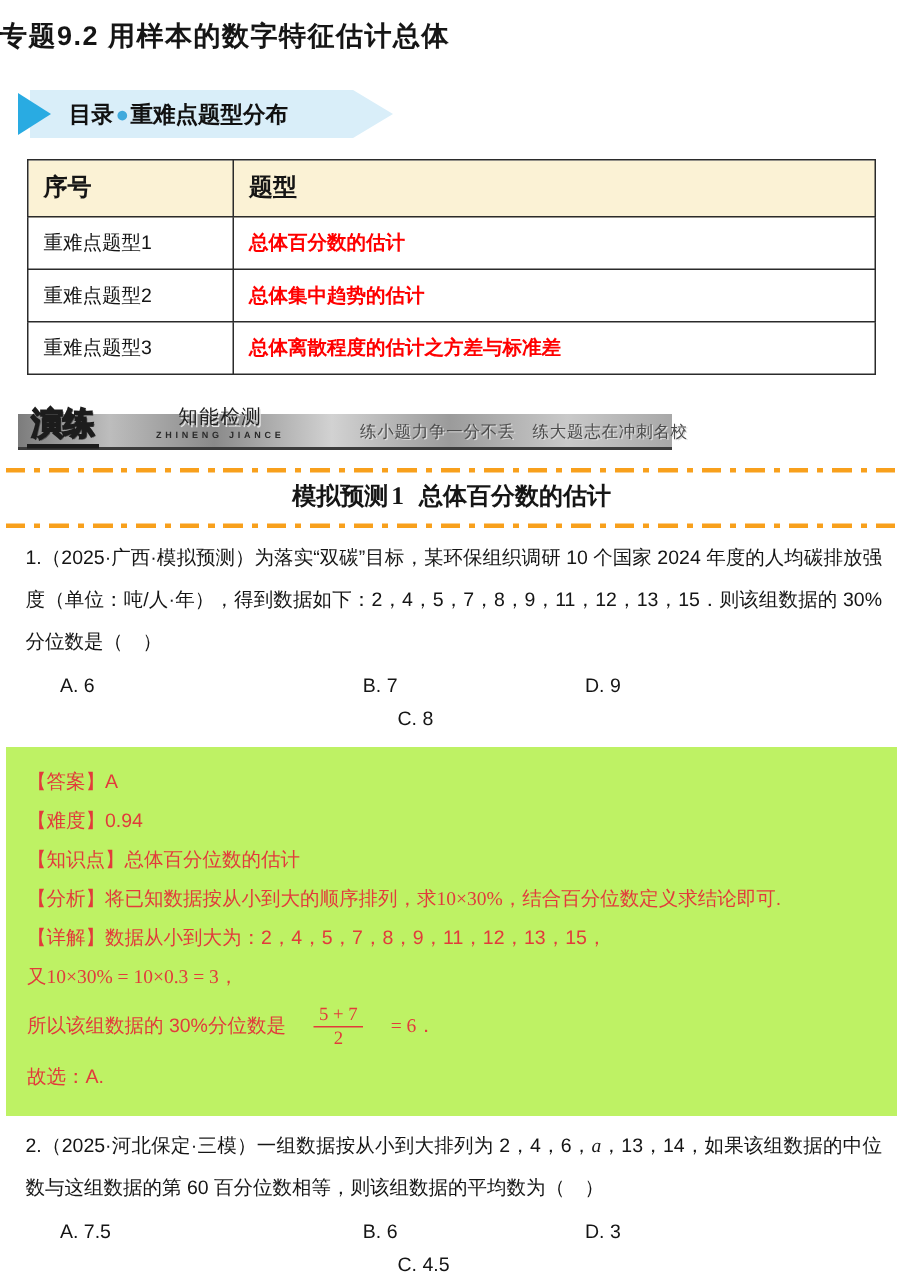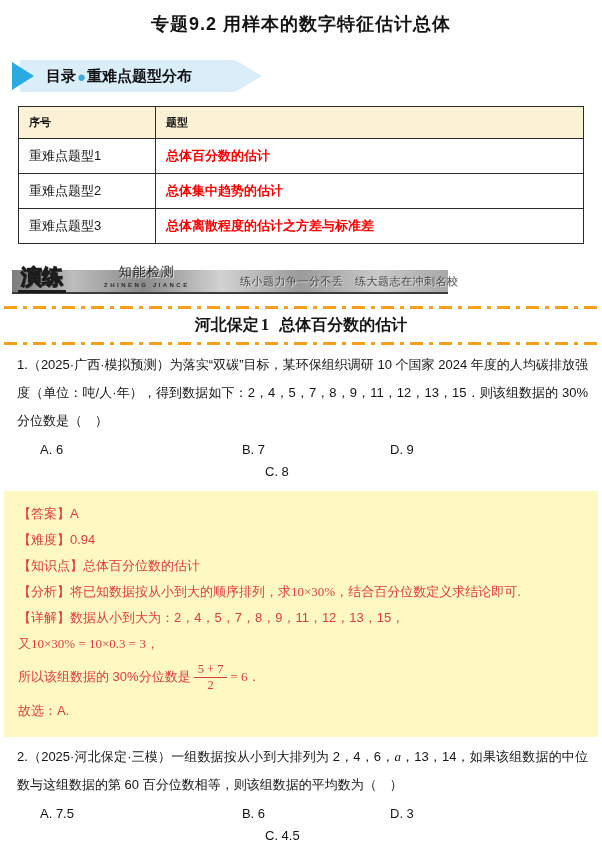--- a/index.html
+++ b/index.html
@@ -5,42 +5,42 @@
   * { margin:0; padding:0; box-sizing:border-box; }
   html,body { width:602px; background:#fff; }
   body {
     height:855px; overflow:hidden; position:relative;
     font-family:"Liberation Sans","DejaVu Sans",sans-serif;
     color:#151515;
   }
   .page { width:602px; height:855px; }
 
   
-  .page-title { margin-top:12px; text-align:center; font-size:18px; font-weight:bold; letter-spacing:1px; }
+  .page-title { margin-top:12px; text-align:left; font-size:18px; font-weight:bold; letter-spacing:1px; }
 
   
   .toc-banner { position:relative; margin:24px 0 0 12px; height:32px; }
   .toc-shape {
     position:absolute; left:8px; top:0; width:242px; height:32px;
     background:#d9eef9;
     clip-path:polygon(0 0, 89% 0, 100% 50%, 89% 100%, 0 100%);
     display:flex; align-items:center; padding-left:26px;
   }
   .toc-arrow {
     position:absolute; left:0; top:2px; width:22px; height:28px; z-index:2;
     background:#29abe2;
     clip-path:polygon(0 0, 100% 50%, 0 100%);
   }
   .toc-label,.toc-title { font-size:15px; font-weight:bold; color:#111; }
   .toc-bullet { color:#3fa9dc; font-size:15px; margin:0 1px; }
 
   
   .toc-table { width:566px; margin:14px auto 0; border-collapse:collapse; }
   .toc-table th,.toc-table td { border:1.5px solid #2b2b2b; text-align:left; vertical-align:middle; }
-  .toc-table th { background:#fbf2d5; font-size:11px; font-weight:bold; padding:8px 10px; }
+  .toc-table th { background:#fbf2d5; font-size:16px; font-weight:bold; padding:8px 10px; }
   .toc-table td { font-size:13px; padding:8px 10px; }
   .col-no { width:137px; }
   .cell-type { color:#ff0000; font-weight:bold; }
 
   
   .practice-banner {
     position:relative; margin:26px 0 0 12px; width:436px; height:24px;
     background:linear-gradient(90deg,#7c7c7c 0%,#bdbdbd 14%,#8a8a8a 30%,#d2d2d2 48%,#9b9b9b 66%,#c9c9c9 84%,#a8a8a8 100%);
     border-bottom:2px solid #3c3c3c;
   }
@@ -78,27 +78,27 @@
   .stem-var { font-family:"Liberation Serif","DejaVu Serif",serif; font-style:italic; }
 
   
   .options-row { display:flex; padding-left:40px; font-size:13px; line-height:26px; margin-top:2px; }
   .options-row .opt1 { width:100px; }
   .options-row .opt2 { width:125px;text-align:right; }
   .options-row .opt3 { width:125px;margin-top:22px; }
 
   
   .answer-block {
-    background:#fef9c3; margin:6px 4px 0 4px; padding:5px 14px 9px 14px;
+    background:#bef264; margin:6px 4px 0 4px; padding:5px 14px 9px 14px;
     color:#e23b3b; font-size:13px;
   }
   .ans-line { margin:9px 0; line-height:17px; }
   .math { font-family:"Liberation Serif","DejaVu Serif",serif; }
   .frac-line { line-height:32px; margin:7px 0; }
-  .frac { display:inline-block; vertical-align:middle; text-align:center; font-family:"Liberation Serif","DejaVu Serif",serif; margin:0 3px; }
+  .frac { display:inline-block; vertical-align:middle; text-align:center; font-family:"Liberation Serif","DejaVu Serif",serif; margin:0 18px; }
   .frac-num { display:block; border-bottom:1px solid #e23b3b; padding:0 4px; line-height:15px; font-size:12.5px; }
   .frac-den { display:block; line-height:15px; font-size:12.5px; }
 </style>
 </head>
 <body>
 
 <div class="page">
 
   <h1 class="page-title">专题9.2 用样本的数字特征估计总体</h1>
 
@@ -139,21 +139,21 @@
     <span class="pb-center">
       <span class="pb-center-main">知能检测</span>
       <span class="pb-center-sub">ZHINENG JIANCE</span>
     </span>
     <span class="pb-slogan">练小题力争一分不丢　练大题志在冲刺名校</span>
   </div>
 
   <div class="dash-line dash-top"></div>
 
   <div class="section-heading">
-    <span>河北保定</span><span class="serif heading-num">1</span><span>总体百分数的估计</span>
+    <span>模拟预测</span><span class="serif heading-num">1</span><span>总体百分数的估计</span>
   </div>
 
   <div class="dash-line dash-bottom"></div>
 
   <p class="stem">1.（2025·广西·模拟预测）为落实“双碳”目标，某环保组织调研 10 个国家 2024 年度的人均碳排放强度（单位：吨/人·年），得到数据如下：2，4，5，7，8，9，11，12，13，15．则该组数据的 30%分位数是（　）</p>
 
   <div class="options-row">
     <span class="opt1">A. 6</span>
     <span class="opt2">B. 7</span>
     <span class="opt3">C. 8</span>

